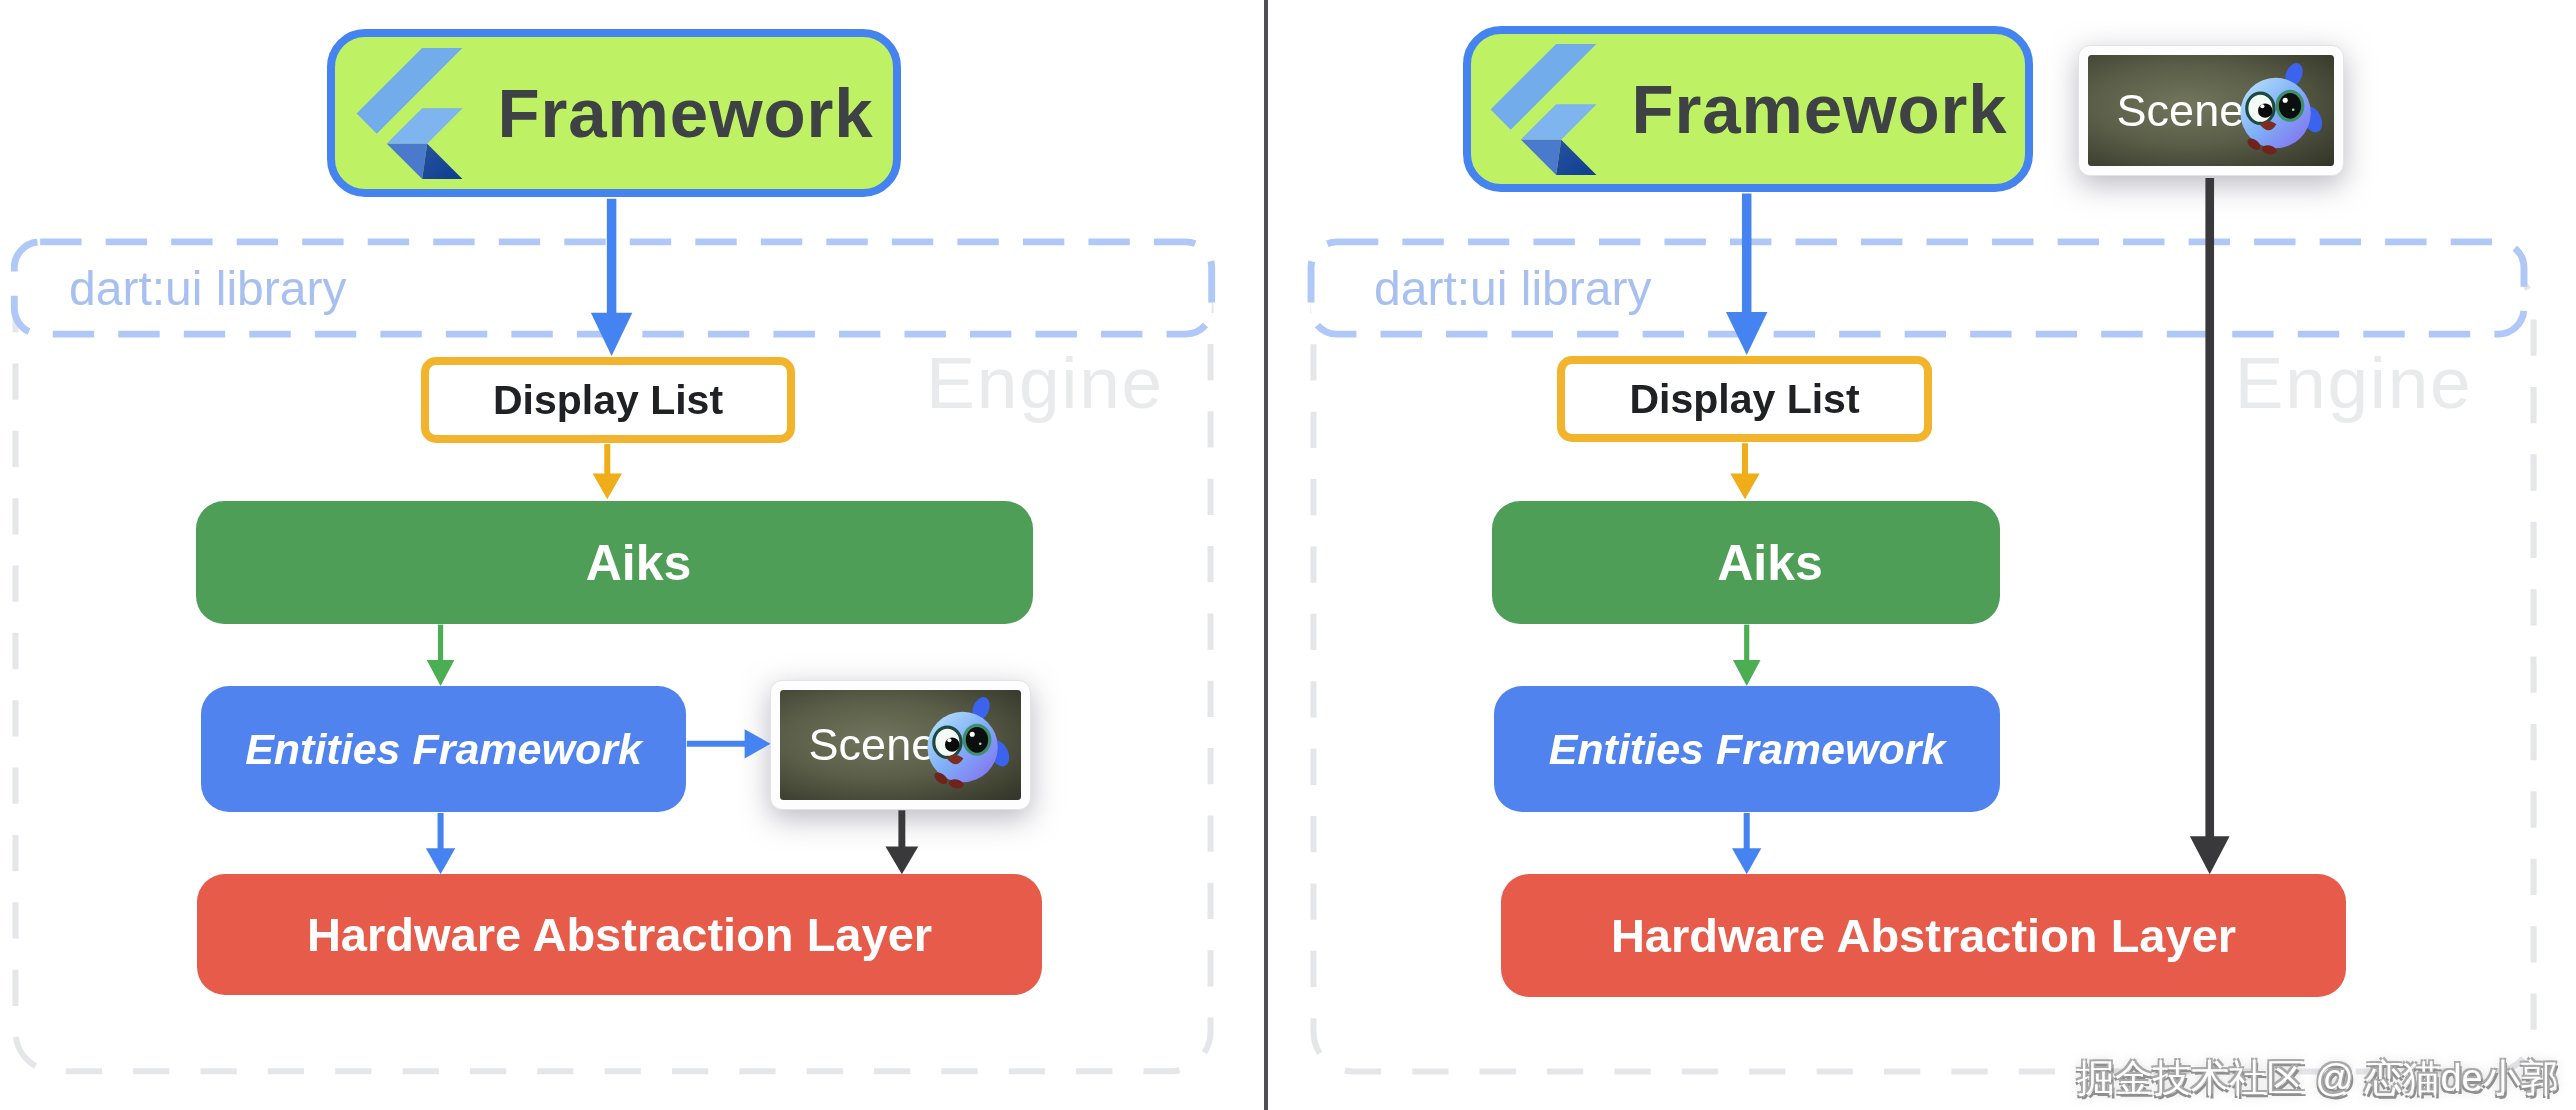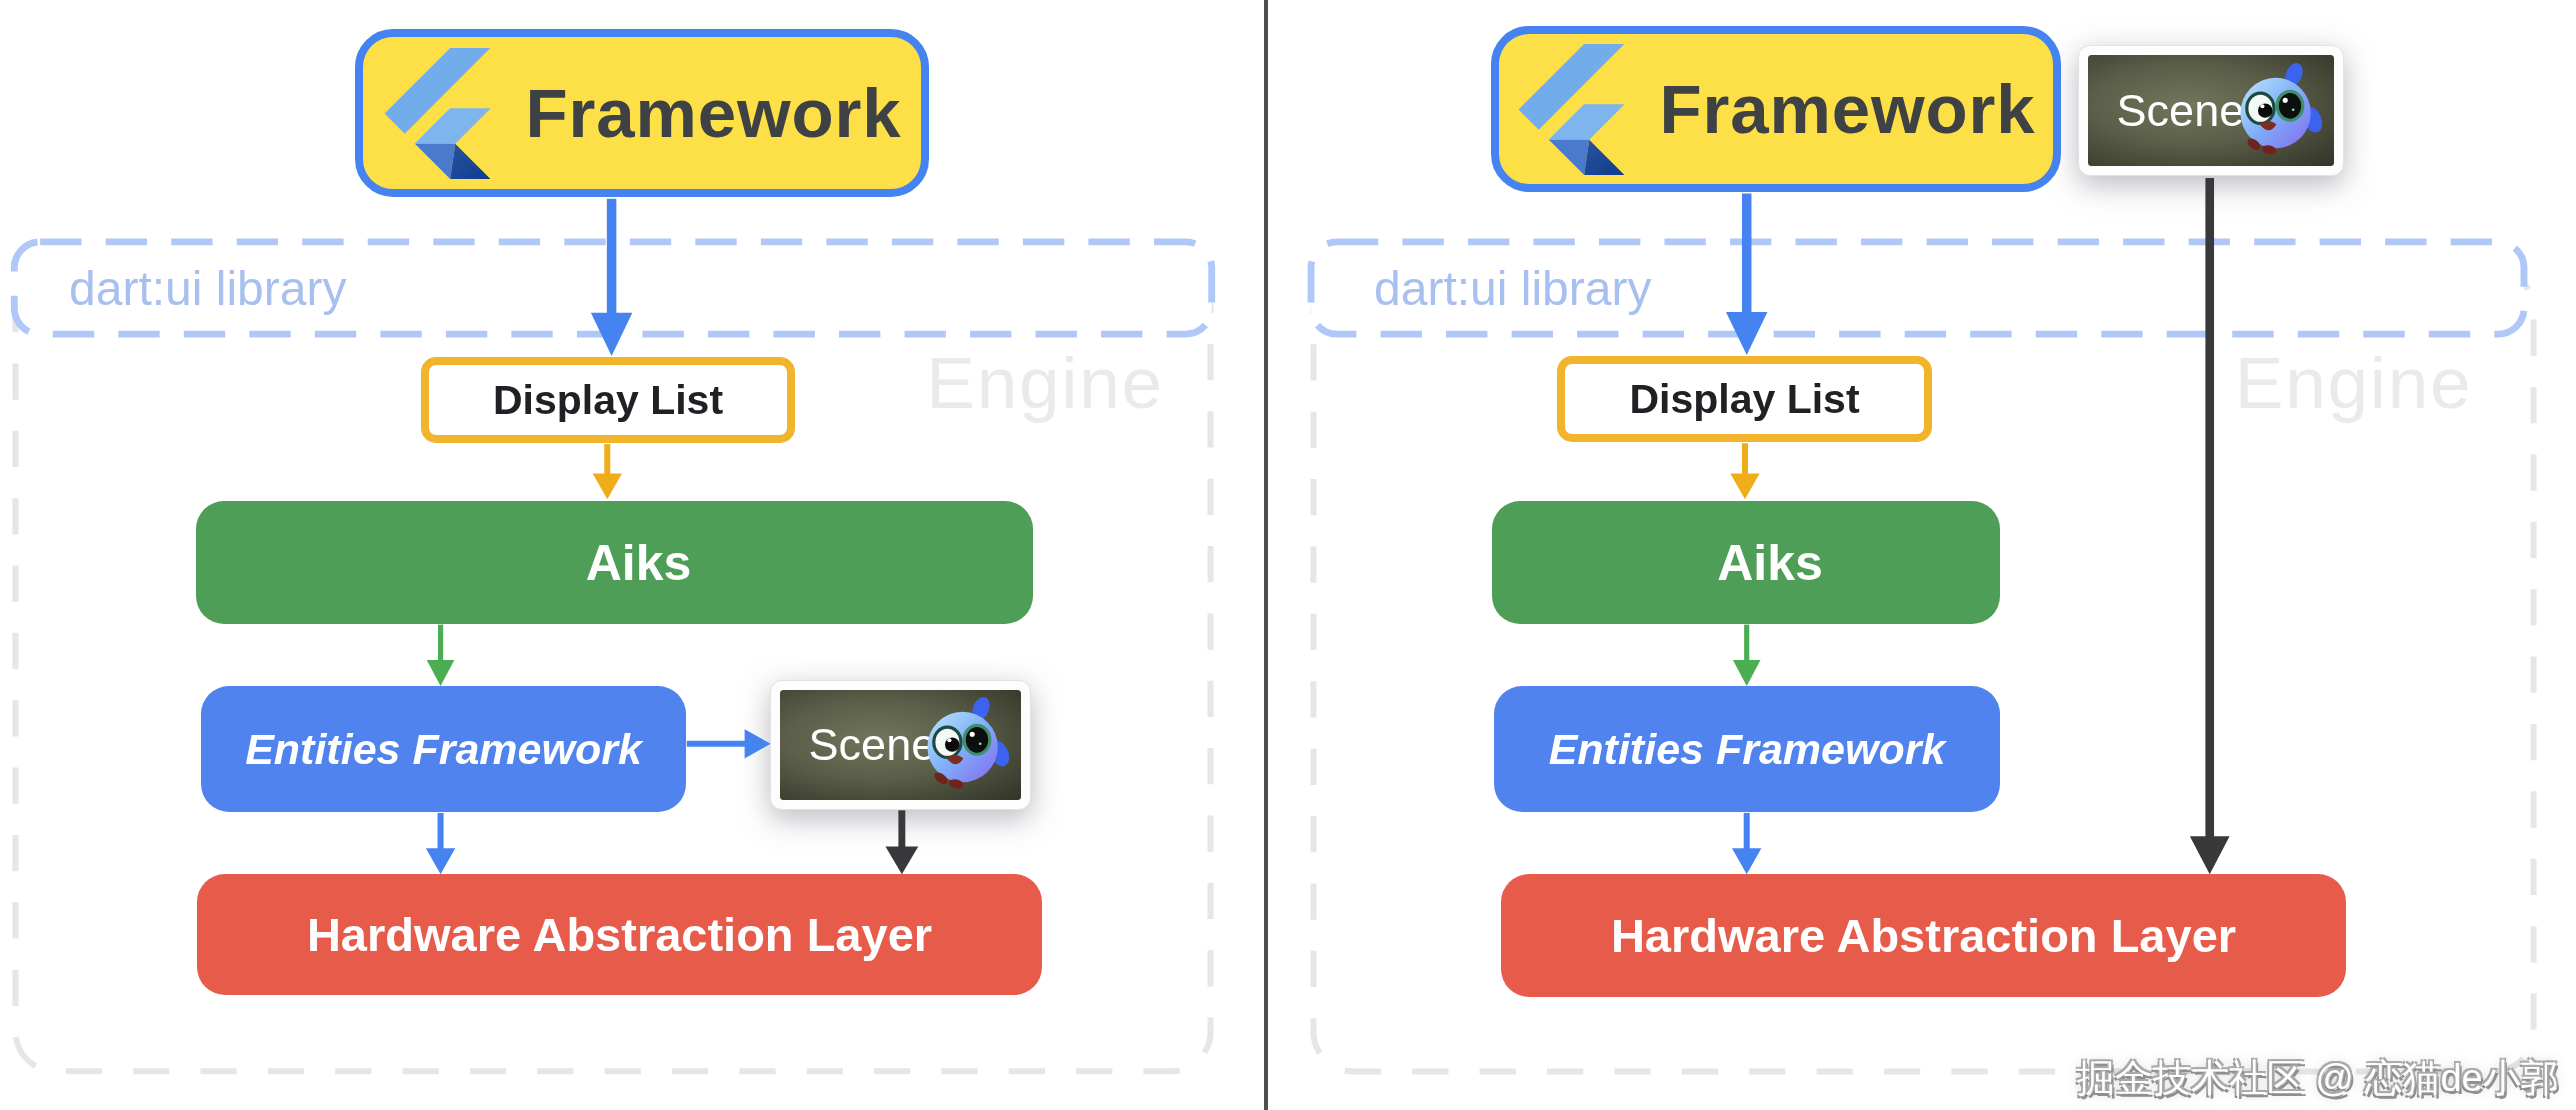--- a/index.html
+++ b/index.html
@@ -5,24 +5,23 @@
   html,body{margin:0;padding:0;background:#fff;}
   .stage{
     position:relative;width:2576px;height:1111px;background:#ffffff;overflow:hidden;
     font-family:"Liberation Sans", sans-serif;
   }
   .abs{position:absolute;}
   .lbl{display:flex;align-items:center;justify-content:center;}
 
   
   .fw-box{
-    background:#fde047;border:8.6px solid #4584F0;border-radius:38px;
+    background:#bef264;border:8.6px solid #4584F0;border-radius:38px;
     display:flex;align-items:center;justify-content:center;gap:32px;
     box-sizing:border-box;
-    margin-left:28px;
   }
   .fw-text{font-size:69px;font-weight:600;color:#3F4245;letter-spacing:0.9px;}
 
   
   .dartui-label{font-size:48px;color:#A8C0F0;font-weight:500;text-align:center;}
   .engine-label{font-size:73px;color:#E9EAEC;font-weight:500;letter-spacing:1.7px;}
 
   .dl-box{
     background:#fff;border:8.6px solid #F2B42D;border-radius:15px;box-sizing:border-box;
     font-size:41px;font-weight:700;color:#202124;

